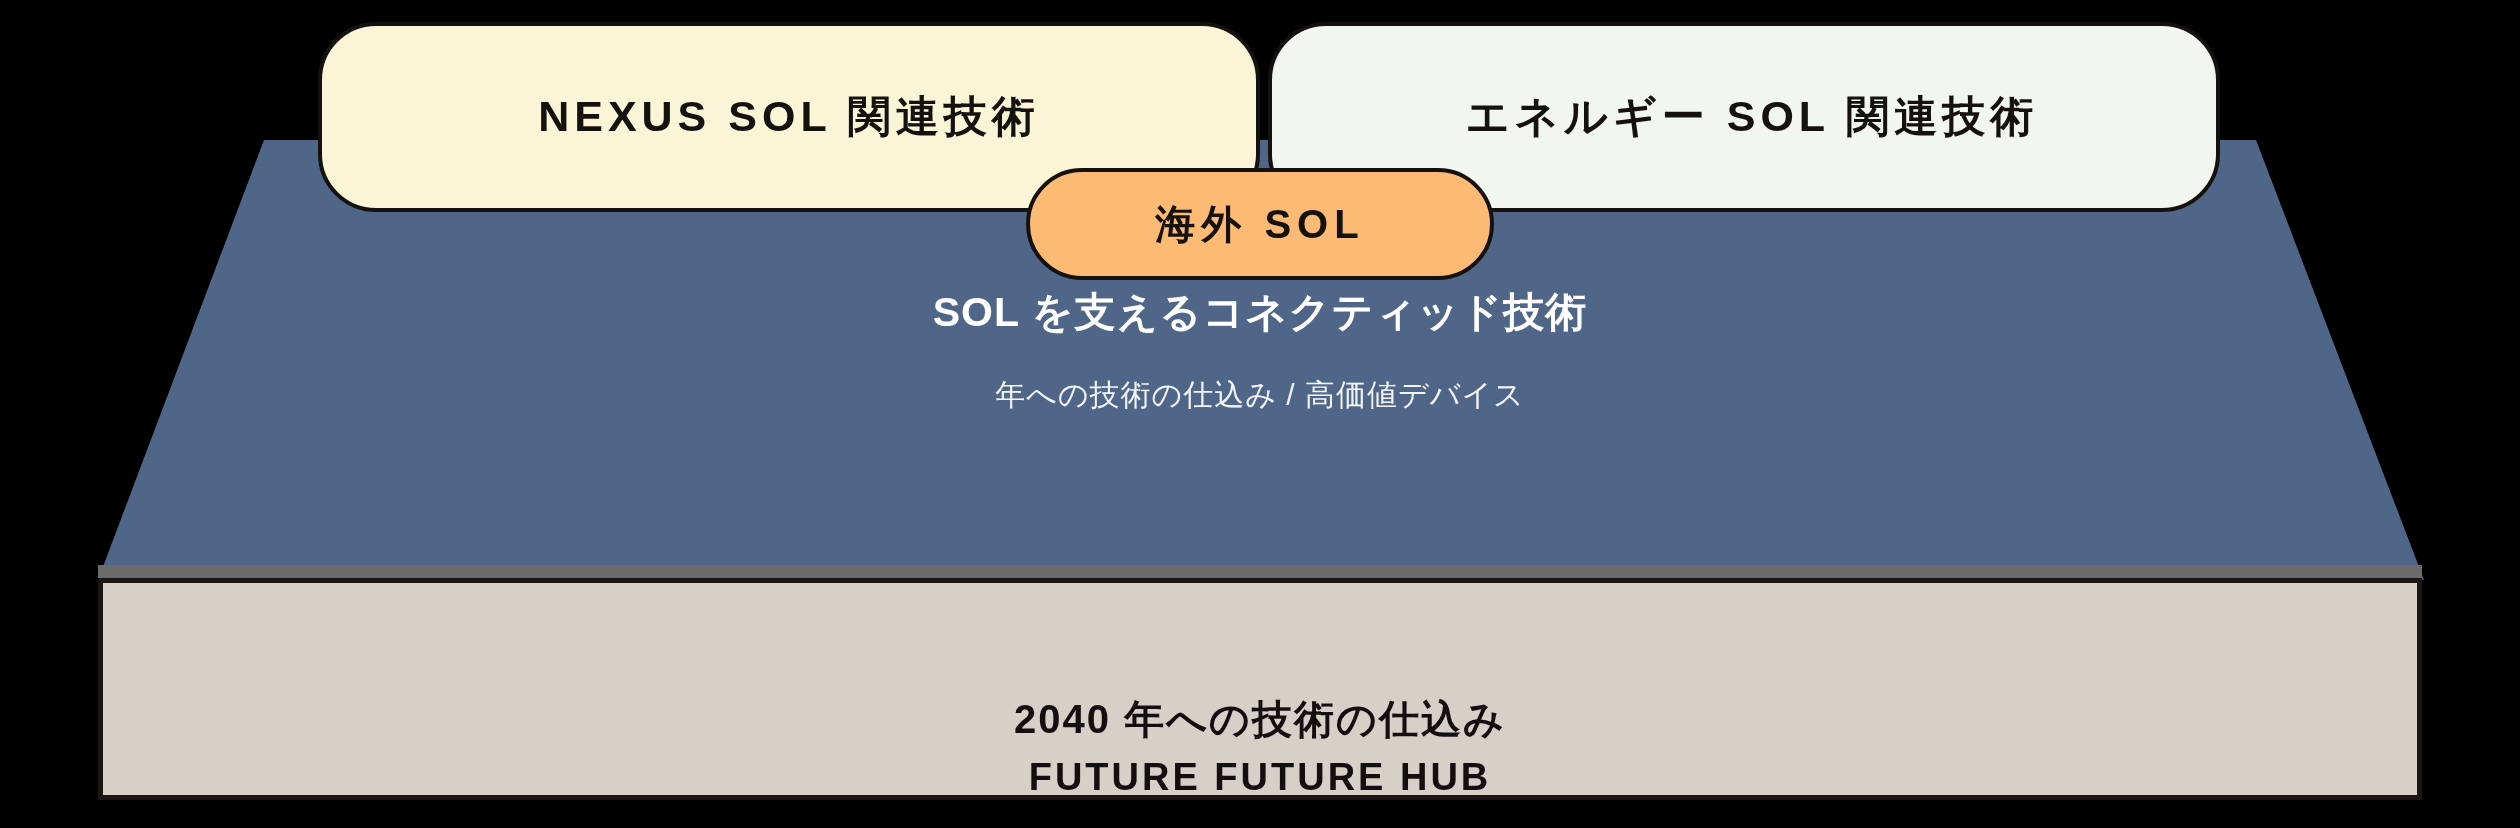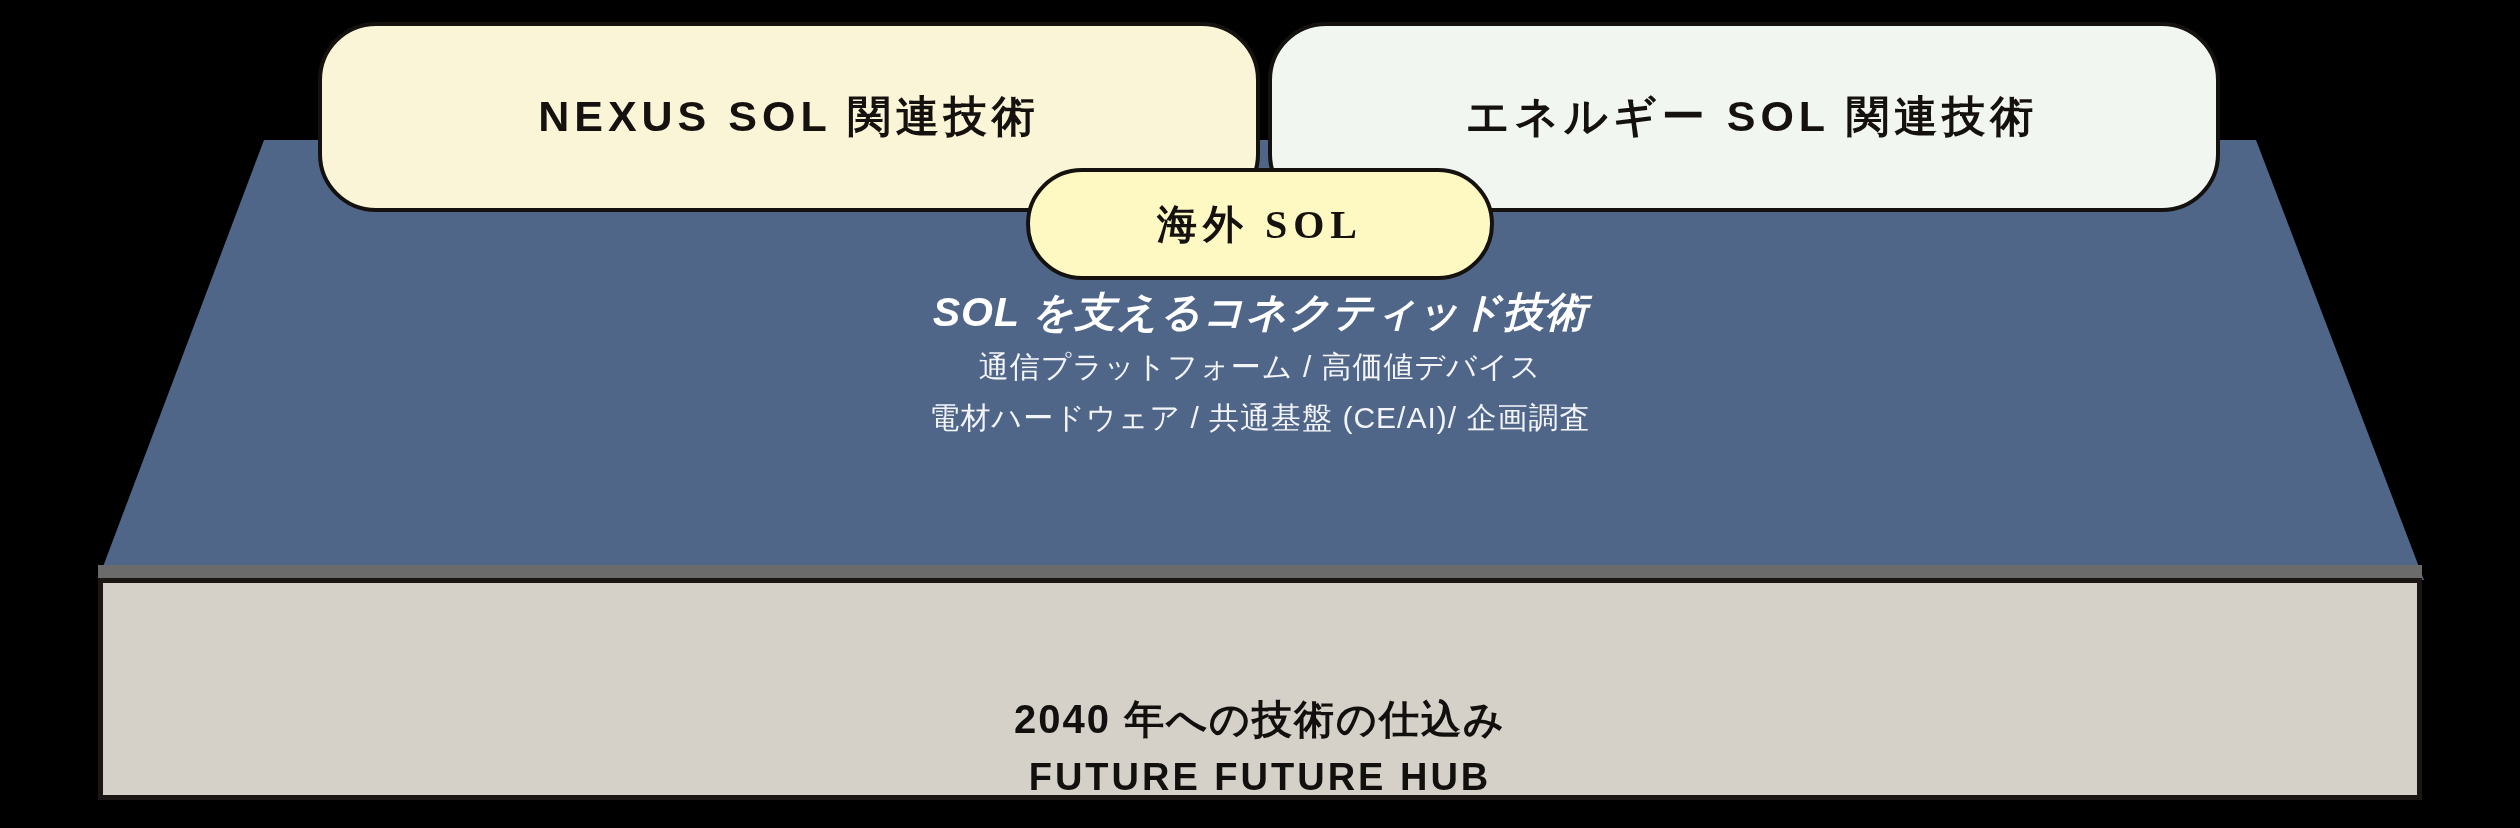--- a/index.html
+++ b/index.html
@@ -62,21 +62,21 @@
     width:2520px; height:440px;
     z-index:5;
     display:flex;flex-direction:column;
     align-items:center;justify-content:flex-start;
     padding-top:148px;
     box-sizing:border-box;
     pointer-events:none;
   }
   .trap-title{
     font-size:41px;font-weight:700;color:#ffffff;
-    letter-spacing:1px;line-height:1.2;margin-bottom:10px;font-style:italic;
+    letter-spacing:1px;line-height:1.2;margin-bottom:38px;
   }
   .trap-sub{
     font-size:30px;font-weight:400;color:#f2f4f8;
     letter-spacing:1px;line-height:1.35;
   }
   .trap-sub + .trap-sub{margin-top:10px;}
 
   
   .pill{
     position:absolute;
@@ -117,30 +117,29 @@
 <div id="stage" style="background: rgb(0, 0, 0);">
 
   <div class="trap">
     <svg viewBox="0 0 2520 440" preserveAspectRatio="none" aria-hidden="true">
       <polygon id="trap-poly" points="264,0 2256,0 2424,440 98,440" fill="#506689"></polygon>
     </svg>
   </div>
 
   <div class="trap-text">
     <div class="trap-title">SOL を支えるコネクティッド技術</div>
-    <div class="trap-sub">通信プラットフォーム / 高価値デバイス</div>
-    <div class="trap-sub">電材ハードウェア / 共通基盤 (CE/AI)/ 企画調査</div>
+    <div class="trap-sub">年への技術の仕込み / 高価値デバイス</div>
   </div>
 
   <div class="base-toprule" style="background: rgb(107, 107, 107);"></div>
   <div class="base" id="base-slab" style="background: rgb(213, 208, 200); border-color: rgb(27, 22, 19);"></div>
   <div class="base-text">
     <div class="base-line1">2040 年への技術の仕込み</div>
     <div class="base-line2">FUTURE FUTURE HUB</div>
   </div>
 
   <div class="pill pill-energy" style="background: rgb(241, 246, 241); border-color: rgb(21, 17, 15); padding-left: 16px;">エネルギー SOL 関連技術</div>
 
   <div class="pill pill-well" style="background: rgb(251, 245, 216); border-color: rgb(21, 17, 15);">NEXUS SOL 関連技術</div>
 
-  <div class="pill pill-overseas" style="background: #fef9c3; border-color: rgb(21, 17, 15); font-family: Liberation Serif, serif;">海外 SOL</div>
+  <div class="pill pill-overseas" style="background: #fdba74; border-color: rgb(21, 17, 15);">海外 SOL</div>
 
 </div>
 
 </body></html>

